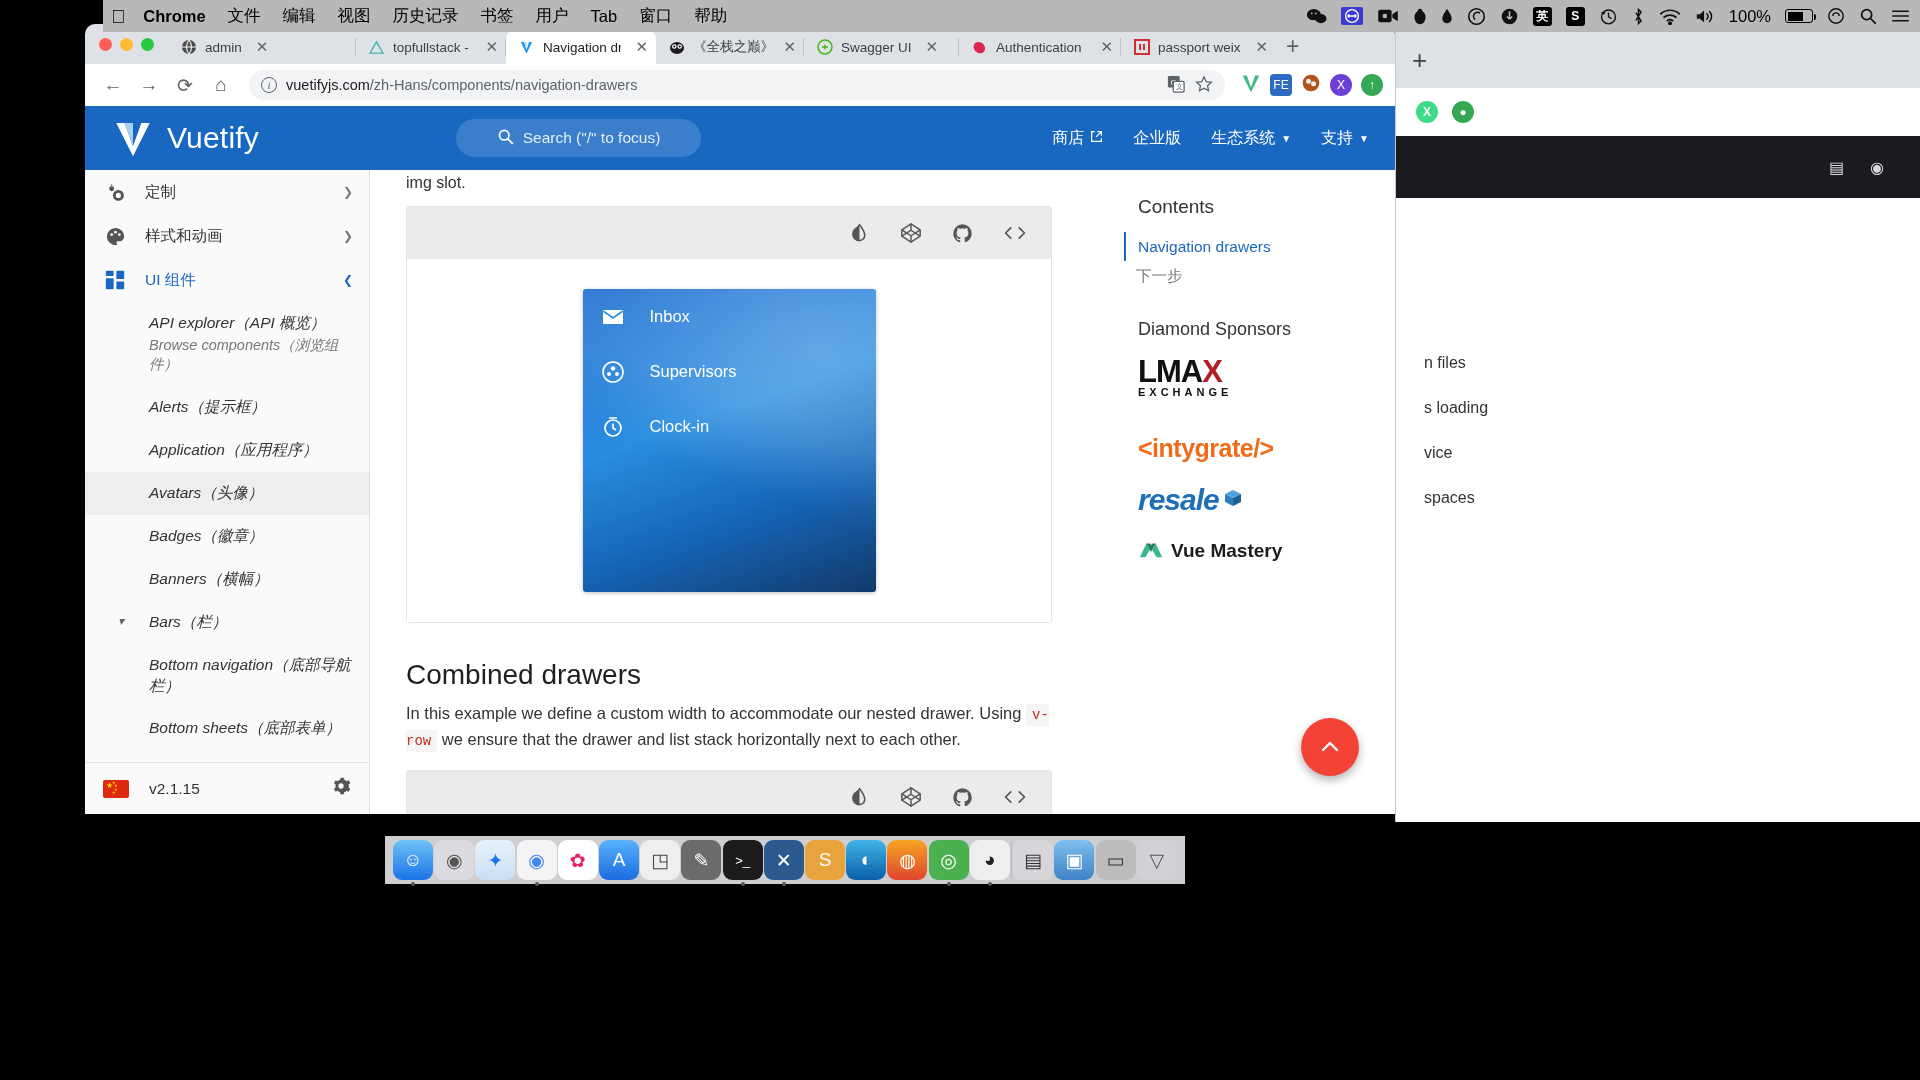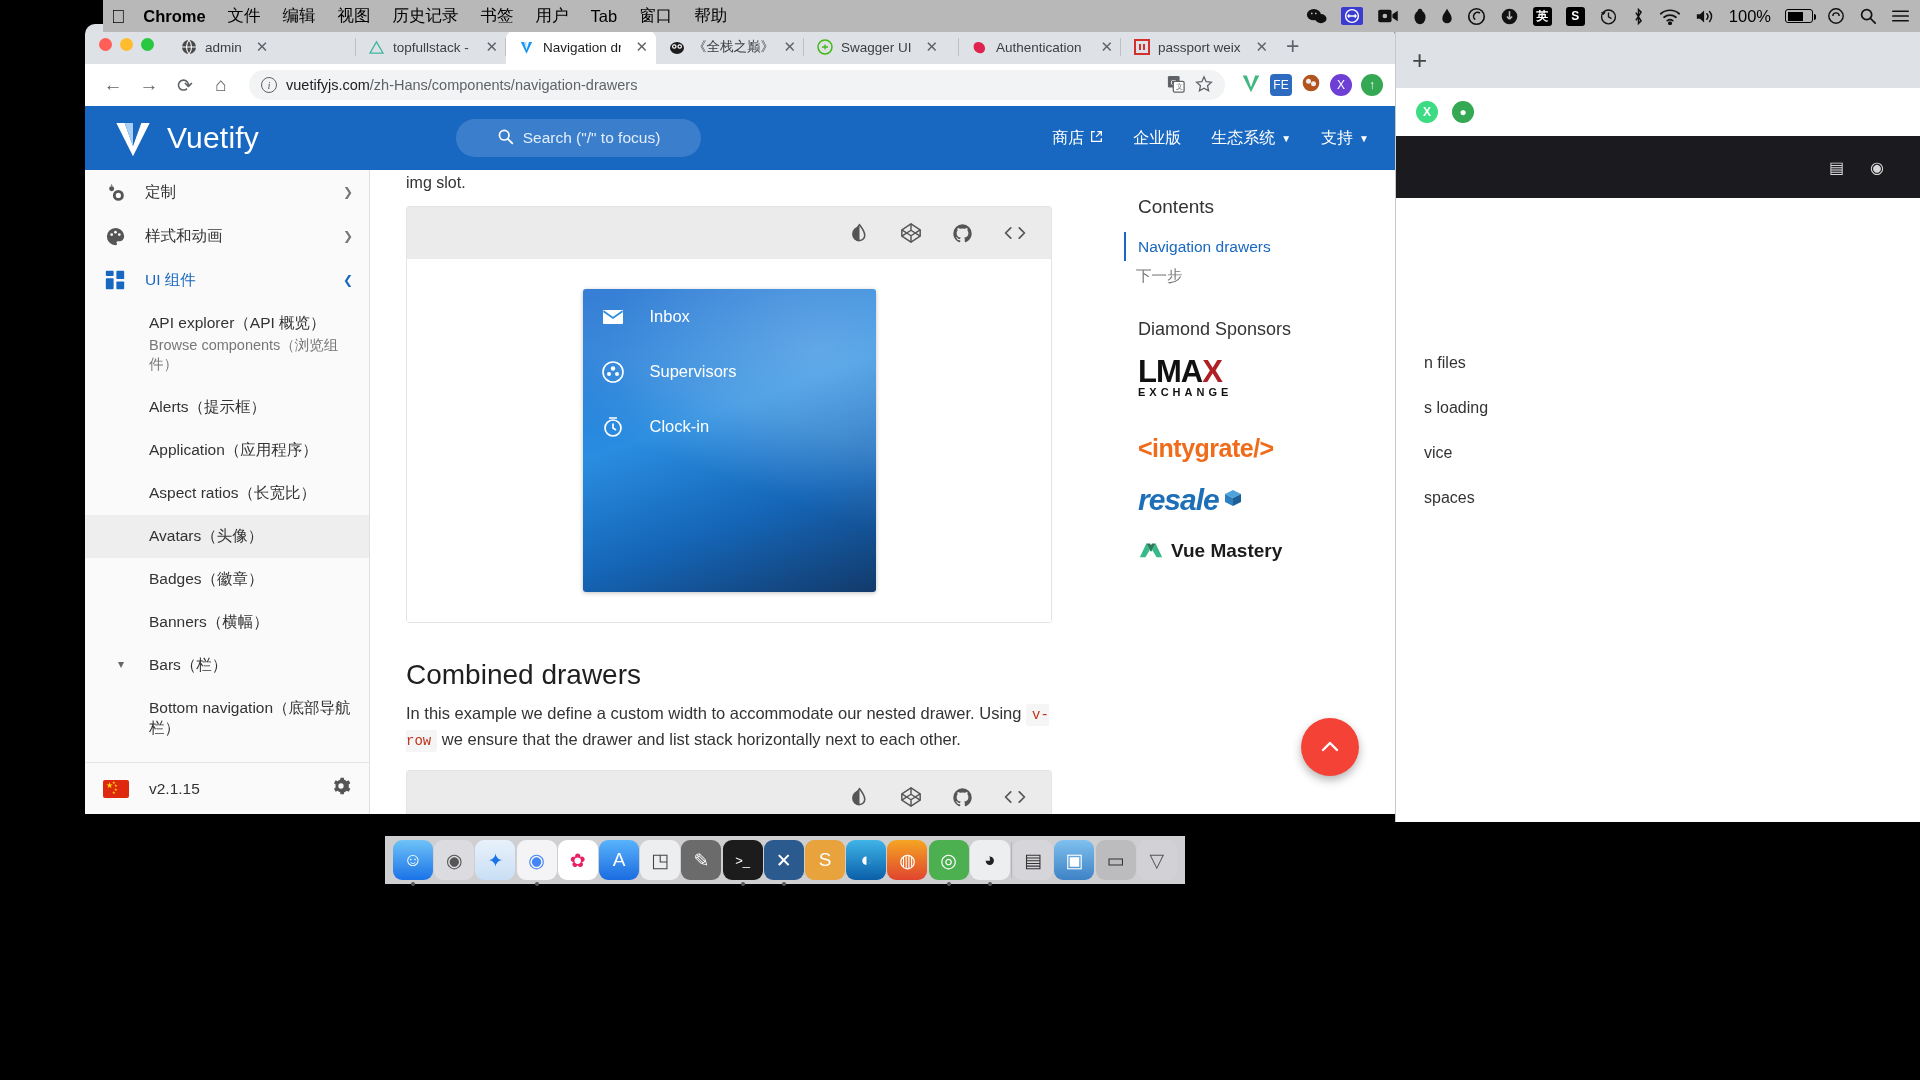--- a/index.html
+++ b/index.html
@@ -103,21 +103,21 @@
   .ldrawer {
     position: absolute; left: 0; top: 64px; width: 285px; bottom: 0;
     background: #fafafa; border-right: 1px solid #e0e0e0; overflow: hidden;
   }
   .ld-scroll { position:absolute; left:0; right:0; top:0; bottom:52px; overflow:hidden; }
   .ld-group { display: flex; align-items: center; height: 44px; padding: 0 16px 0 18px; gap: 18px; }
   .ld-group .gi { width: 24px; display:flex; align-items:center; justify-content:center;}
   .ld-group .gl { font-size: 15.5px; color: #333; }
   .ld-group.active .gl { color: #1867c0; }
   .ld-group .gc { margin-left: auto; color: #777; font-size: 12px; }
-  .ld-item { padding: 11px 16px 11px 64px; font-size: 15.5px; color: #333; line-height: 1.35; }
+  .ld-item { padding: 11px 16px 11px 64px; font-size: 15.5px; color: #333; line-height: 1.35; font-style: italic; }
   .ld-item.sel { background: #eeeeee; }
   .ld-item .sub { display:block; color:#777; font-size: 14.5px; margin-top: 2px; }
   .ld-item.carat { position: relative; }
   .ld-item.carat::before { content:'\25BE'; position:absolute; left: 33px; top: 12px; color:#666; font-size: 12px;}
   .ld-foot {
     position: absolute; left: 0; right: 0; bottom: 0; height: 52px;
     border-top: 1px solid #e5e5e5; background:#fafafa;
     display: flex; align-items: center; padding: 0 18px; gap: 20px;
   }
   .flag { width: 26px; height: 18px; background: #de2910; position: relative; border-radius: 2px;}
@@ -432,21 +432,20 @@
           <span class="gl">UI 组件</span>
           <span class="gc" style="color:#1867c0">❮</span>
         </div>
 
         <div class="ld-item">
           <span>API explorer（API 概览）</span>
           <span class="sub">Browse components（浏览组件）</span>
         </div>
         <div class="ld-item">Alerts（提示框）</div>
         <div class="ld-item">Application（应用程序）</div>
-        <div class="ld-item">Aspect ratios（长宽比）</div>
         <div class="ld-item sel">Avatars（头像）</div>
         <div class="ld-item">Badges（徽章）</div>
         <div class="ld-item">Banners（横幅）</div>
         <div class="ld-item carat">Bars（栏）</div>
         <div class="ld-item">Bottom navigation（底部导航栏）</div>
         <div class="ld-item">Bottom sheets（底部表单）</div>
 
       </div>
 
       <div class="ld-foot">

